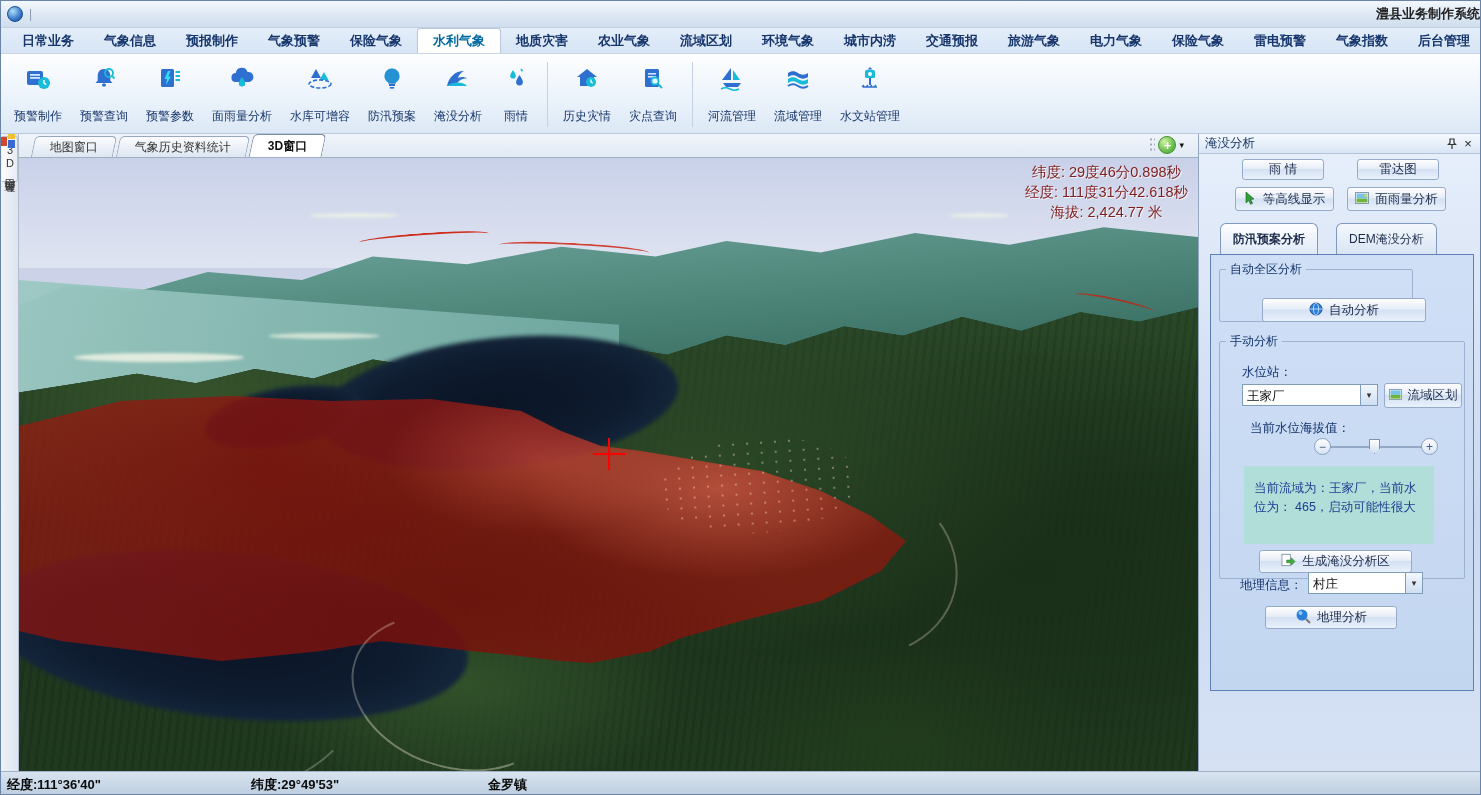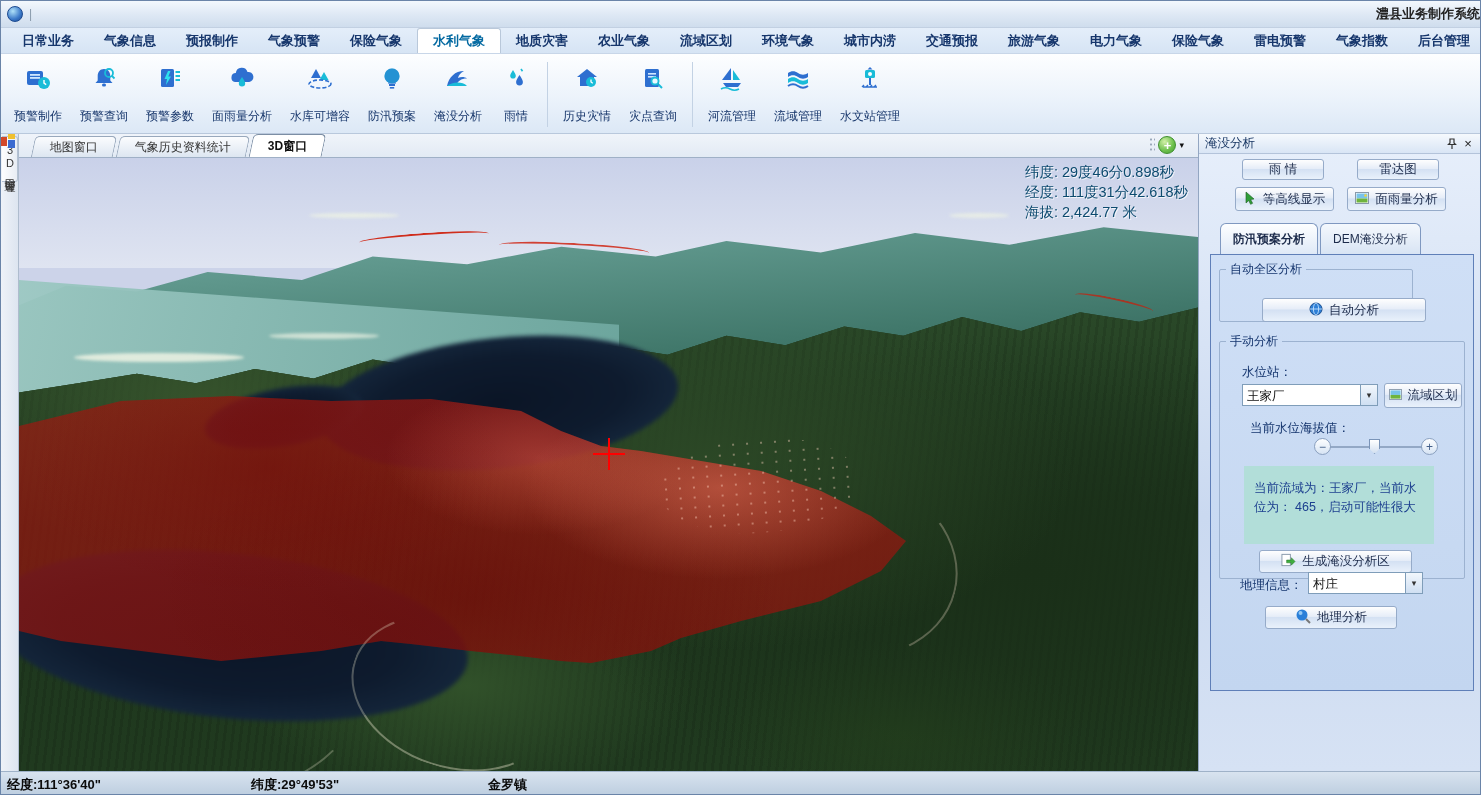--- a/index.html
+++ b/index.html
@@ -74,31 +74,31 @@
  radial-gradient(280px 130px at 700px 330px,rgba(235,120,95,.5),transparent 70%),
  radial-gradient(220px 110px at 520px 300px,rgba(225,100,80,.4),transparent 70%),
  radial-gradient(320px 170px at 250px 310px,rgba(110,10,8,.5),transparent 75%),
  radial-gradient(420px 210px at 450px 440px,rgba(95,8,5,.45),transparent 75%),
  linear-gradient(180deg,rgba(178,28,20,.66),rgba(136,18,12,.74))}
 .town-dots{position:absolute;left:640px;top:280px;width:200px;height:95px;background-image:radial-gradient(rgba(255,215,195,.9) 1px,transparent 1.6px);background-size:14px 10px;opacity:.45;transform:rotate(-4deg);border-radius:50%}
 .crosshair{position:absolute;left:590px;top:296px;width:0;height:0}
 .crosshair i{position:absolute;background:#f00;display:block}
 .crosshair .h{left:-16px;top:-1px;width:32px;height:2px}
 .crosshair .v{left:-1px;top:-16px;width:2px;height:32px}
-.coords{position:absolute;right:10px;top:4px;text-align:left;font-size:14.5px;font-weight:500;color:#0c4a6e;line-height:1.38;text-shadow:1px 1px 0 rgba(255,255,255,.75)}
+.coords{position:absolute;right:10px;top:4px;text-align:center;font-size:14.5px;font-weight:500;color:#7f1d1d;line-height:1.38;text-shadow:1px 1px 0 rgba(255,255,255,.75)}
 
 
 .panel{position:absolute;left:1197px;top:133px;width:284px;height:637px;background:linear-gradient(180deg,#e7effb,#cad9f0 60%,#d6e2f4);border-left:1px solid #93a6c2}
 .panel-header{height:20px;background:linear-gradient(180deg,#f5f9fd,#d9e5f5);border-bottom:1px solid #b3c3da;display:flex;align-items:center;padding:0 6px;font-size:12.5px;color:#11305e}
 .panel-header .ph-title{flex:1}
 .ph-btn{width:16px;height:16px;display:flex;align-items:center;justify-content:center;color:#222;font-size:13px;cursor:default}
 .btn{display:inline-flex;align-items:center;justify-content:center;gap:6px;background:linear-gradient(180deg,#fefefe,#e6edf8 45%,#d4e1f3 50%,#e9f1fb);border:1px solid #96abc9;border-radius:3px;font-size:12.5px;color:#1b2a4a;cursor:default;white-space:nowrap}
 .pbtn{position:absolute}
 .ptabs{position:absolute;left:0;top:98px;width:100%;height:22px;display:flex;align-items:flex-end;padding-left:21px}
-.ptab{height:20px;display:flex;align-items:center;padding:15px 12px;font-size:12px;color:#1b2a4a;background:linear-gradient(180deg,#f4f8fd,#d8e4f4);border:1px solid #7f98c0;border-bottom:none;border-radius:6px 6px 0 0;margin-right:2px}
+.ptab{height:20px;display:flex;align-items:center;padding:15px 12px;font-size:12px;color:#1b2a4a;background:linear-gradient(180deg,#f4f8fd,#d8e4f4);border:1px solid #7f98c0;border-bottom:none;border-radius:6px 6px 0 0;margin-right:18px}
 .ptab.active{height:22px;font-weight:700;background:linear-gradient(180deg,#fdfeff,#dfe9f7);z-index:2}
 .pcontent{position:absolute;left:11px;top:120px;width:264px;height:437px;border:1px solid #5f7fb8;background:linear-gradient(180deg,#cfdff6,#c3d6f0);}
 .grp{position:absolute;border:1px solid #9cb2d0;border-radius:2px}
 .grp legend{font-size:12px;color:#15356e;padding:0 4px;margin-left:6px}
 .plabel{position:absolute;font-size:12.5px;color:#15356e;white-space:nowrap}
 .dd{position:absolute;display:flex;height:22px;border:1px solid #7f9db9;background:#fff}
 .dd .val{flex:1;font-size:12.5px;color:#111;padding:3px 4px;overflow:hidden;white-space:nowrap}
 .dd .dbtn{width:17px;background:linear-gradient(180deg,#f2f7fc,#cfdff2);border-left:1px solid #7f9db9;display:flex;align-items:center;justify-content:center;font-size:9px;color:#333}
 .slider{position:absolute;height:18px}
 .sl-track{position:absolute;left:9px;right:9px;top:8px;height:2px;background:#93a8c5}

